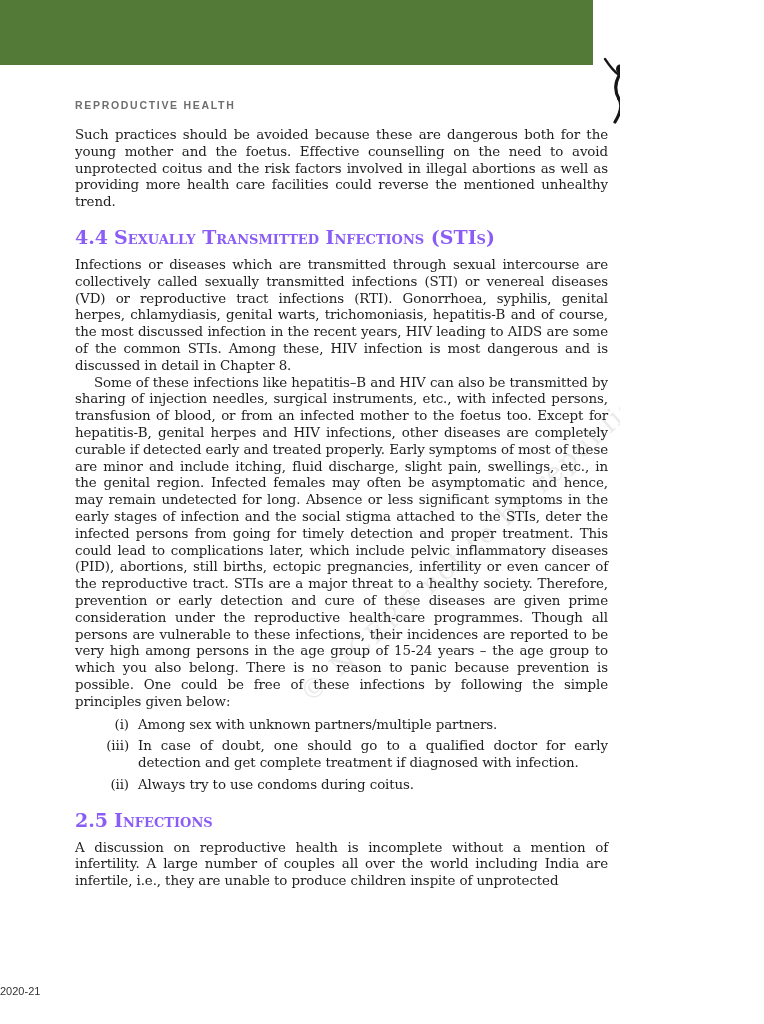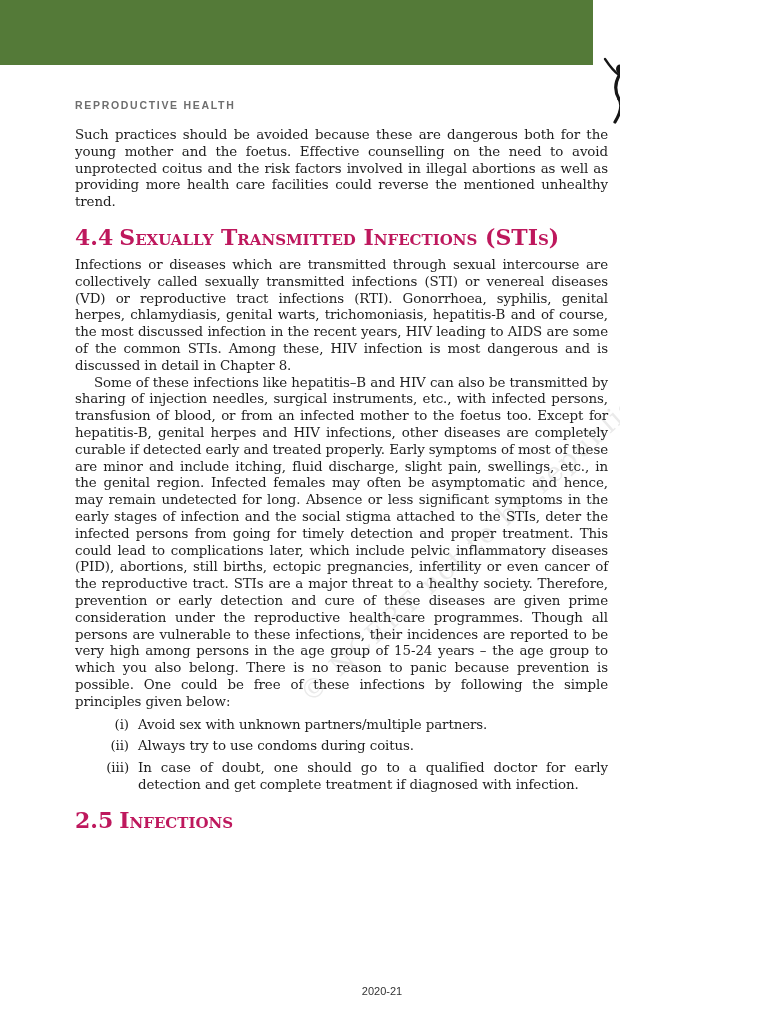--- a/index.html
+++ b/index.html
@@ -17,22 +17,22 @@
   
   .running-head{position:absolute;left:75px;top:99px;font-family:"Liberation Sans",sans-serif;
         font-size:10.5px;font-weight:700;letter-spacing:1.7px;color:#6e6e6e;}
 
   
   .content{position:absolute;left:75px;top:127px;width:533px;
         font-size:13.4px;line-height:16.8px;letter-spacing:-0.1px;
         color:#1d1d1d;text-align:justify;}
   .content p{margin:0;}
   .p-some{text-indent:19px;margin-top:3px;}
-  h2.section-heading{margin:15px 0 9px;font-size:22px;line-height:22px;
-        color:#be185d;font-weight:bold;letter-spacing:0;}
+  h2.section-heading{margin:15px 0 9px;font-size:19px;line-height:22px;
+        color:#8b5cf6;font-weight:bold;letter-spacing:0;}
   h2 .sc{font-variant:small-caps;font-variant-caps:small-caps;}
   h2 .sec-num{margin-right:6px;}
   ul.principles{list-style:none;margin:6px 0 0 0;padding:0;}
   ul.principles li{display:flex;text-align:left;}
   ul.principles li + li{margin-top:5px;}
   ul.principles .marker{flex:0 0 54px;text-align:right;}
   ul.principles .li-text{margin-left:9px;flex:1;text-align:justify;}
 
   
   .watermark{position:absolute;left:240px;top:515px;white-space:nowrap;
@@ -40,21 +40,21 @@
         color:rgba(90,90,90,0.13);font-family:"DejaVu Serif",serif;pointer-events:none;}
 
   
   .pagenum-box{position:absolute;left:622px;top:790px;width:142px;height:37px;background:#f5941f;
         display:flex;align-items:center;}
   .pagenum-box span{margin-left:12px;font-family:Liberation Sans, sans-serif;
         font-size:19px;font-weight:700;color:#ffffff;}
   .pagenum-strip{position:absolute;left:622px;top:831px;width:142px;height:8px;background:#f5941f;}
 
   
-  .footer-year{position:absolute;left:0;top:985px;width:764px;text-align:center;
+  .footer-year{position:absolute;left:0;top:985px;width:764px;
         font-family:"Liberation Sans",sans-serif;font-size:11px;color:#333333;}
   .crop-h{position:absolute;left:744px;top:997px;width:20px;height:1px;background:#7f7f7f;}
   .crop-v{position:absolute;left:742px;top:998px;width:1px;height:26px;background:#7f7f7f;}
 </style>
 </head>
 <body>
 
 <div id="page">
 
   <div class="green-band"></div>
@@ -93,34 +93,35 @@
     <p>Such practices should be avoided because these are dangerous both for the young mother and the foetus. Effective counselling on the need to avoid unprotected coitus and the risk factors involved in illegal abortions as well as providing more health care facilities could reverse the mentioned unhealthy trend.</p>
 
     <h2 class="section-heading"><span class="sec-num">4.4</span><span class="sc">Sexually Transmitted Infections (STIs)</span></h2>
 
     <p>Infections or diseases which are transmitted through sexual intercourse are collectively called sexually transmitted infections (STI) or venereal diseases (VD) or reproductive tract infections (RTI). Gonorrhoea, syphilis, genital herpes, chlamydiasis, genital warts, trichomoniasis, hepatitis-B and of course, the most discussed infection in the recent years, HIV leading to AIDS are some of the common STIs. Among these, HIV infection is most dangerous and is discussed in detail in Chapter 8.</p>
     <p class="p-some">Some of these infections like hepatitis–B and HIV can also be transmitted by sharing of injection needles, surgical instruments, etc., with infected persons, transfusion of blood, or from an infected mother to the foetus too. Except for hepatitis-B, genital herpes and HIV infections, other diseases are completely curable if detected early and treated properly. Early symptoms of most of these are minor and include itching, fluid discharge, slight pain, swellings, etc., in the genital region. Infected females may often be asymptomatic and hence, may remain undetected for long. Absence or less significant symptoms in the early stages of infection and the social stigma attached to the STIs, deter the infected persons from going for timely detection and proper treatment. This could lead to complications later, which include pelvic inflammatory diseases (PID), abortions, still births, ectopic pregnancies, infertility or even cancer of the reproductive tract. STIs are a major threat to a healthy society. Therefore, prevention or early detection and cure of these diseases are given prime consideration under the reproductive health-care programmes. Though all persons are vulnerable to these infections, their incidences are reported to be very high among persons in the age group of 15-24 years – the age group to which you also belong. There is no reason to panic because prevention is possible. One could be free of these infections by following the simple principles given below:</p>
 
     <ul class="principles">
       <li>
         <span class="marker">(i)</span>
-        <span class="li-text">Avoid sex with unknown partners/multiple partners.</span>
+        <span class="li-text">Among sex with unknown partners/multiple partners.</span>
+      </li>
+      <li>
+        <span class="marker">(iii)</span>
+        <span class="li-text">In case of doubt, one should go to a qualified doctor for early detection and get complete treatment if diagnosed with infection.</span>
       </li>
       <li>
         <span class="marker">(ii)</span>
         <span class="li-text">Always try to use condoms during coitus.</span>
       </li>
-      <li>
-        <span class="marker">(iii)</span>
-        <span class="li-text">In case of doubt, one should go to a qualified doctor for early detection and get complete treatment if diagnosed with infection.</span>
-      </li>
     </ul>
 
     <h2 class="section-heading"><span class="sec-num">2.5</span><span class="sc">Infections</span></h2>
 
+    <p>A discussion on reproductive health is incomplete without a mention of infertility. A large number of couples all over the world including India are infertile, i.e., they are unable to produce children inspite of unprotected</p>
   </div>
 
   <div class="pagenum-box">
     <span>63</span>
   </div>
   <div class="pagenum-strip"></div>
 
   <div class="footer-year">2020-21</div>
   <div class="crop-h"></div>
   <div class="crop-v"></div>

